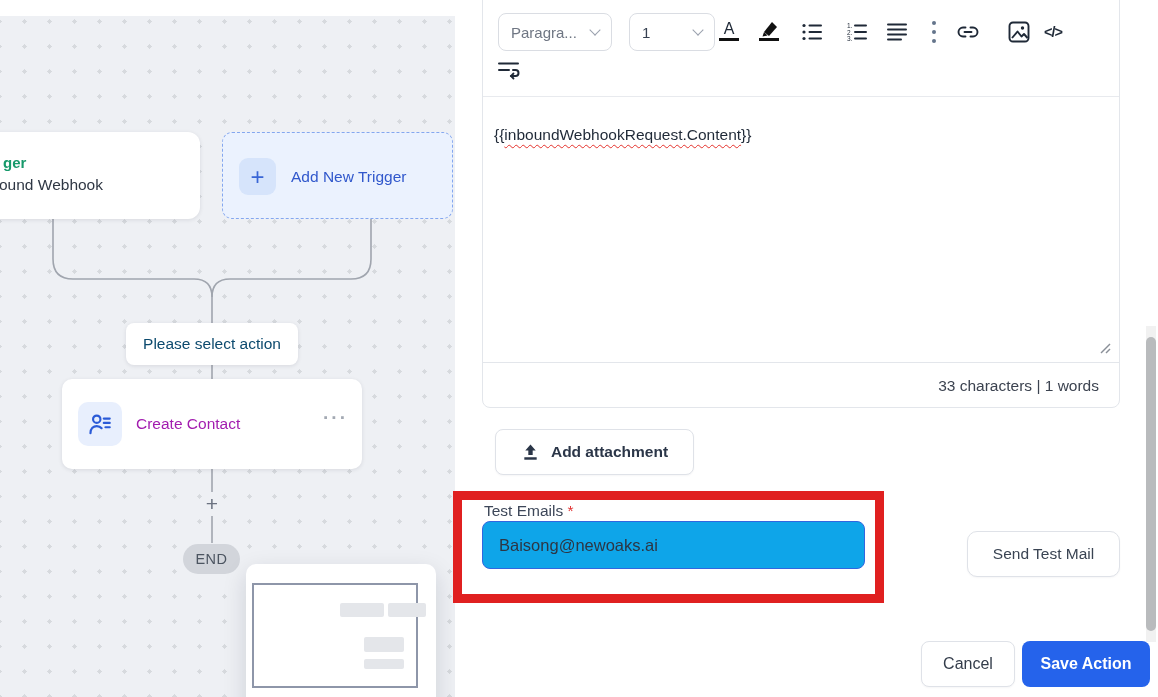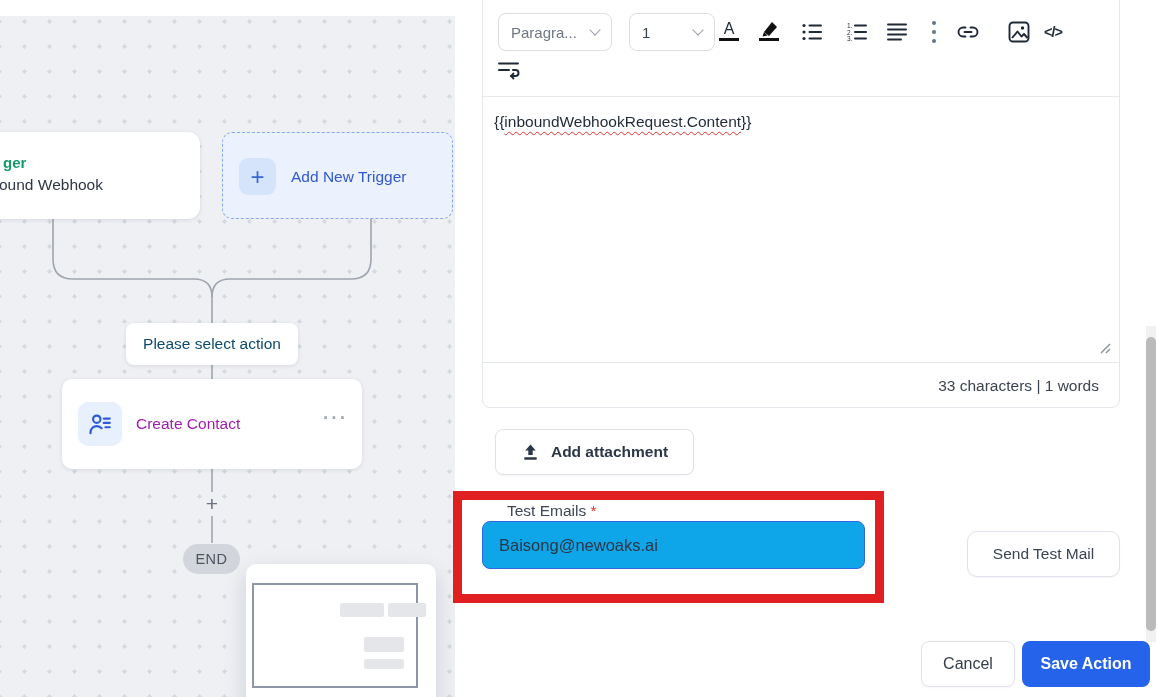--- a/index.html
+++ b/index.html
@@ -47,31 +47,31 @@
   #toolbar { position:absolute; left:0; top:0; width:100%; height:108px; border-bottom:1px solid #e8eaee; }
   .dd { position:absolute; height:38px; border:1px solid #dadde3; border-radius:8px; background:#fff;
         display:flex; align-items:center; justify-content:space-between; padding:0 12px; cursor:pointer; }
   .dd .dtext { color:#6f7683; font-size:15px; }
   .chev { width:8px; height:8px; border-right:1.6px solid #9aa1ad; border-bottom:1.6px solid #9aa1ad;
           transform:rotate(45deg); margin-top:-4px; }
   .tbi { position:absolute; top:28px; width:26px; height:30px; display:flex; align-items:center;
          justify-content:center; cursor:pointer; color:#1f2937; }
   .codeglyph { font-size:14.5px; font-weight:600; color:#1f2937; letter-spacing:-1px; }
   #content-area { position:absolute; left:0; top:109px; width:100%; height:264px; cursor:text; }
-  #content-text { position:absolute; left:11px; top:15px; font-size:15.5px; color:#1f2937; }
+  #content-text { position:absolute; left:11px; top:28px; font-size:15.5px; color:#1f2937; }
   #content-text .token { text-decoration:underline wavy #e4312b; text-decoration-thickness:1px; text-underline-offset:4px; }
   #resize-handle { position:absolute; right:8px; bottom:8px; cursor:nwse-resize; }
   #counter-row { position:absolute; left:0; top:373px; width:100%; height:46px; border-top:1px solid #e3e6eb;
         display:flex; align-items:center; justify-content:flex-end; padding-right:20px;
         color:#3c4350; font-size:15.5px; }
   .btn { display:flex; align-items:center; justify-content:center; background:#fff;
          border:1px solid #dfe2e8; border-radius:8px; cursor:pointer; box-shadow:0 1px 2px rgba(16,24,40,.04); }
   #add-attachment { left:483px; top:429px; width:199px; height:46px; gap:11px;
          color:#2b3648; font-size:15.5px; font-weight:600;margin-left:12px; }
-  #test-emails-label { left:484px; top:502px; font-size:15.5px; color:#3d4759; font-weight:500;margin-left:23px; }
+  #test-emails-label { left:484px; top:502px; font-size:15.5px; color:#3d4759; font-weight:500; }
   #test-emails-label .req { color:#e03030; }
   #email-input { left:482px; top:521px; width:383px; height:48px; border:1.5px solid #3166df; border-radius:8px;
          padding:0 16px; font-size:16.5px; color:#2d3644; background:#0ea5e9; outline:none;
          font-family:"Liberation Sans", sans-serif; }
   #red-annotation { left:453px; top:491px; width:431px; height:112px; border:9px solid #e02020; pointer-events:none; }
   #send-test-mail { left:967px; top:531px; width:153px; height:46px; border-radius:10px;
          color:#3a4453; font-size:15.5px; font-weight:500; }
   #cancel-btn { left:921px; top:641px; width:94px; height:46px; color:#333c4a; font-size:16px; font-weight:500; }
   #save-btn { left:1022px; top:641px; width:128px; height:46px; background:#2563eb; border:none;
          border-radius:8px; color:#fff; font-size:16px; font-weight:700; display:flex;

